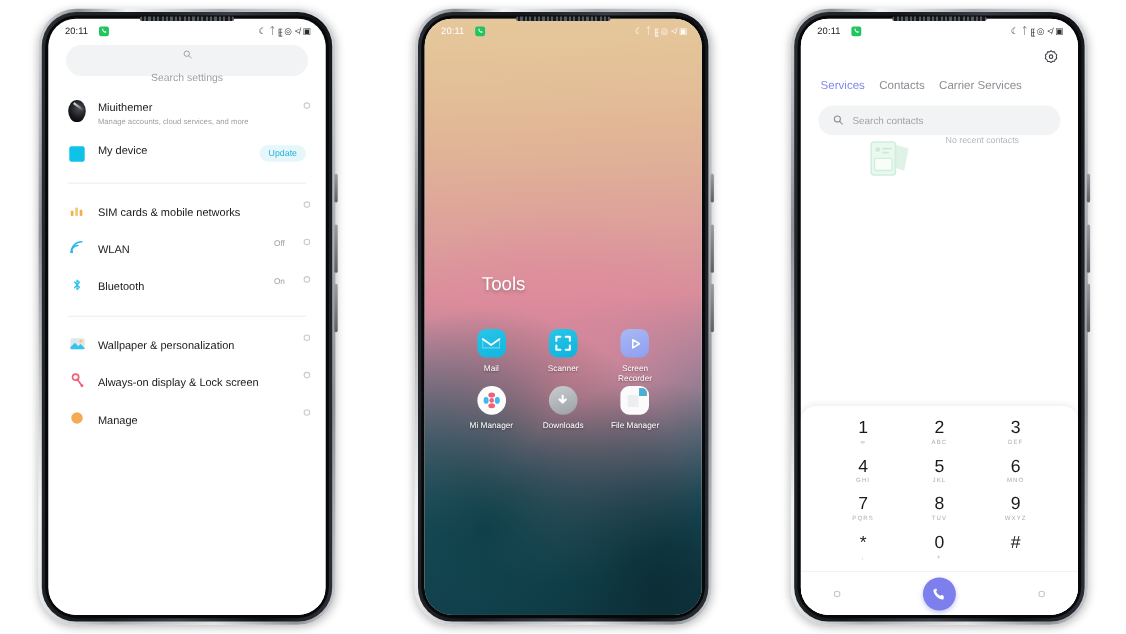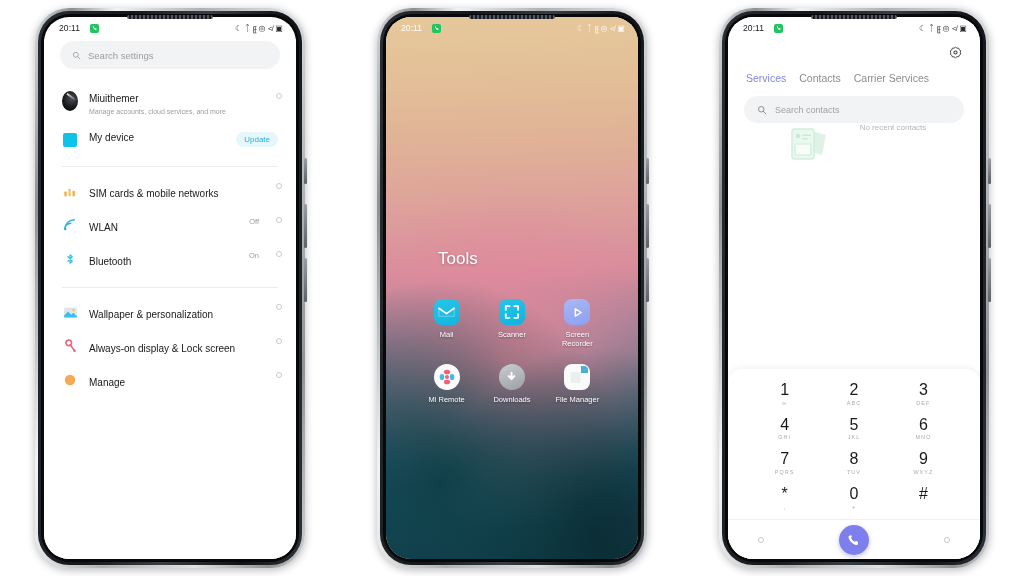--- a/index.html
+++ b/index.html
@@ -72,21 +72,21 @@
 
   
   .settings-page { height: 100%; background: #fff; padding-top: 2px; }
   .settings-title {
     font-size: 21px; font-weight: 400; color: #141414;
     padding: 26px 0 13px 18px; letter-spacing: .1px;
   }
   .search-pill {
     margin: 0 16px 16px 16px; height: 28px;
     background: #f2f3f4; border-radius: 15px;
-    display: flex; align-items: center; gap: 7px; padding: 0 12px;
+    display: flex; align-items: center; gap: 7px; padding: 0 12px; flex-direction: column;
   }
   .search-pill .mag { flex: 0 0 auto; }
   .search-pill .ph { font-size: 9.5px; color: #9b9ea1; }
 
   .set-group { padding: 0 0 2px 0; }
   .divider { height: 1px; background: #ededee; margin: 8px 18px 8px 18px; }
 
   .set-row {
     display: flex; align-items: flex-start; gap: 11px;
     padding: 8px 14px 8px 18px; min-height: 30px;
@@ -125,21 +125,21 @@
         #9a7f96 58%, #4d6e7e 70%,
         #266070 80%, #1a5463 88%, #123d4c 100%);
   }
   .folder-title {
     position: absolute; left: 52px; top: 232px;
     font-size: 17px; color: #fff; font-weight: 400;
     text-shadow: 0 1px 3px rgba(0,0,0,.25);
   }
   .app-grid {
     position: absolute; left: 28px; right: 28px; top: 282px;
-    display: grid; grid-template-columns: repeat(3,1fr); row-gap: 15px;
+    display: grid; grid-template-columns: repeat(3,1fr); row-gap: 2px;
   }
   .app { display: flex; flex-direction: column; align-items: center; gap: 5px; }
   .app-ico { width: 26px; height: 26px; border-radius: 8px; display: flex; align-items: center; justify-content: center; position: relative; }
   .app-name {
     font-size: 7.5px; color: #fff; text-align: center; line-height: 1.25;
     text-shadow: 0 1px 2px rgba(0,0,0,.4); max-width: 48px;
   }
   .ico-mail { background: linear-gradient(160deg,#27c6ea,#12b5df); }
   .ico-scan { background: linear-gradient(160deg,#27c6ea,#10b2dd); }
   .ico-rec  { background: linear-gradient(160deg,#a9b8f5,#8e9ff0); }
@@ -404,21 +404,21 @@
           <div class="app">
             <span class="app-ico ico-remote">
               <svg width="20" height="20" viewBox="0 0 22 22">
                 <ellipse cx="11" cy="5.6" rx="3.4" ry="2.5" fill="#f2607a"></ellipse>
                 <ellipse cx="11" cy="16.4" rx="3.4" ry="2.5" fill="#f2607a"></ellipse>
                 <ellipse cx="5.4" cy="11" rx="2.5" ry="3.4" fill="#3fb9ef"></ellipse>
                 <ellipse cx="16.6" cy="11" rx="2.5" ry="3.4" fill="#3fb9ef"></ellipse>
                 <circle cx="11" cy="11" r="2.3" fill="#f2607a"></circle>
               </svg>
             </span>
-            <span class="app-name">Mi Remote</span>
+            <span class="app-name">Mi Manager</span>
           </div>
           <div class="app">
             <span class="app-ico ico-dl">
               <svg width="13" height="13" viewBox="0 0 14 14">
                   <path d="M7 3v5.5M4 6.6 7 9.6l3-3" fill="none" stroke="#fff" stroke-width="2.2" stroke-linecap="round" stroke-linejoin="round"></path>
                 </svg>
             </span>
             <span class="app-name">Downloads</span>
           </div>
           <div class="app">

